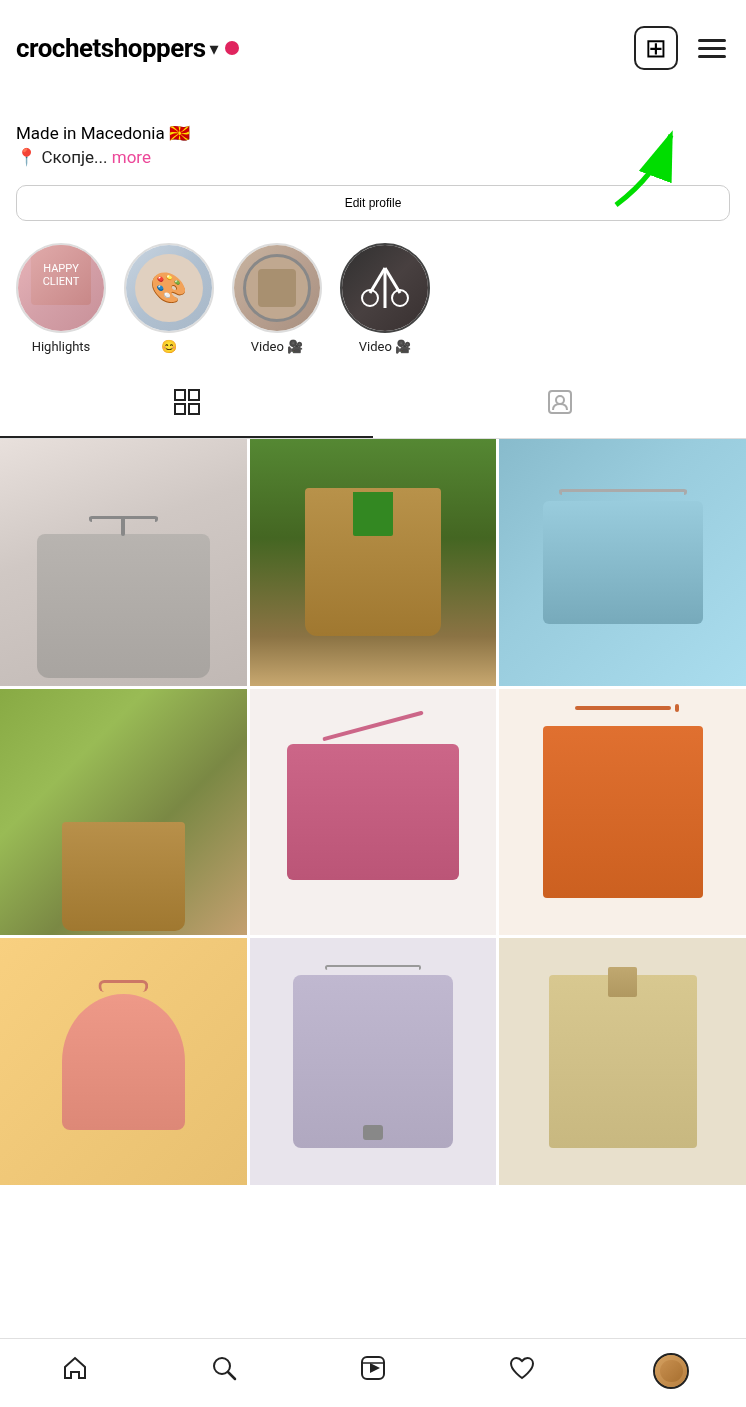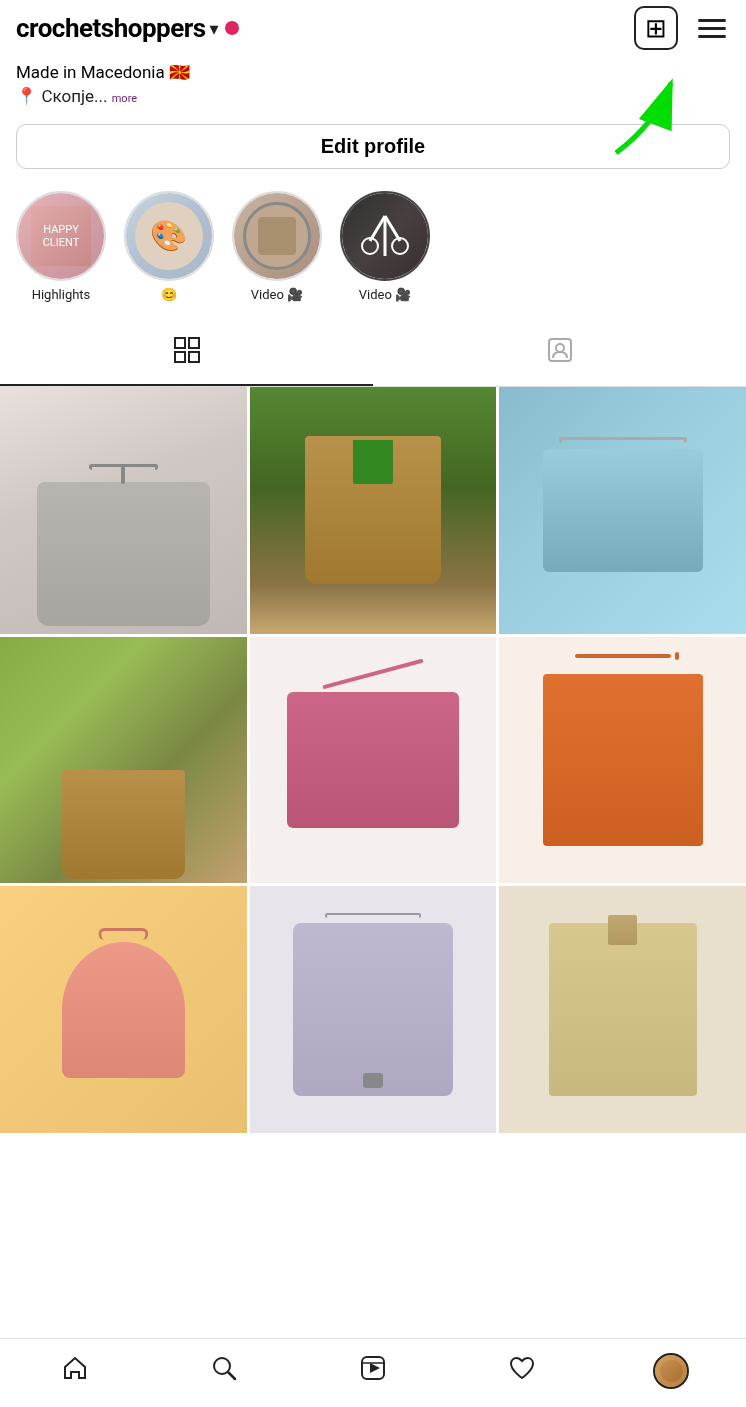--- a/index.html
+++ b/index.html
@@ -10,21 +10,21 @@
       width: 746px;
       min-height: 1407px;
       overflow-x: hidden;
     }
 
     
     .header {
       display: flex;
       align-items: center;
       justify-content: space-between;
-      padding: 6px 16px 8px;
+      padding: 26px 16px 8px;
     }
     .header-username {
       font-size: 26px;
       font-weight: 700;
       letter-spacing: -0.5px;
     }
     .header-right {
       display: flex;
       align-items: center;
       gap: 16px;
@@ -65,47 +65,48 @@
     .menu-line {
       width: 28px;
       height: 3px;
       background: #222;
       border-radius: 2px;
     }
 
     
     .bio {
       padding: 4px 16px 8px;
+      margin-top: 41px;
     }
     .bio-line1 {
       font-size: 17px;
       margin-bottom: 4px;
     }
     .bio-line2 {
       font-size: 17px;
       color: #222;
     }
     .bio-more {
-      color: #701a75;
-      font-size: 11px;
+      color: #ec4899;
+      font-size: 17px;
     }
 
     
     .action-buttons {
       display: flex;
       gap: 10px;
       padding: 10px 16px 14px;
     }
     .action-btn {
       flex: 1;
       border: 1.5px solid #ccc;
       border-radius: 10px;
       padding: 10px 0;
-      font-size: 20px;
-      font-weight: 700;
+      font-size: 12px;
+      font-weight: 400;
       text-align: center;
       background: #fff;
       cursor: pointer;
     }
 
     
     .highlights-row {
       display: flex;
       gap: 18px;
       padding: 8px 16px 14px;
@@ -296,21 +297,21 @@
         </defs>
         <path d="M 20 90 Q 60 60 75 20" stroke="#00dd00" stroke-width="5" fill="none" marker-end="url(#arrowhead)"></path>
       </svg>
     </div>
   </div>
 
   <div class="highlights-row">
 
     <div class="highlight-item">
       <div class="highlight-circle">
-        <div class="hl-1" style="display:flex;align-items:center;justify-content:center;">
+        <div class="hl-1" style="display:flex;align-items:flex-start;justify-content:center;">
           <div style="width:70%;height:70%;background:linear-gradient(135deg,#e0aaaa,#c88888);border-radius:4px;display:flex;align-items:center;justify-content:center;">
             <div style="font-size:11px;color:#fff;text-align:center;padding:2px;">HAPPY<br>CLIENT</div>
           </div>
         </div>
       </div>
       <span class="highlight-label">Highlights</span>
     </div>
 
     <div class="highlight-item">
       <div class="highlight-circle">

